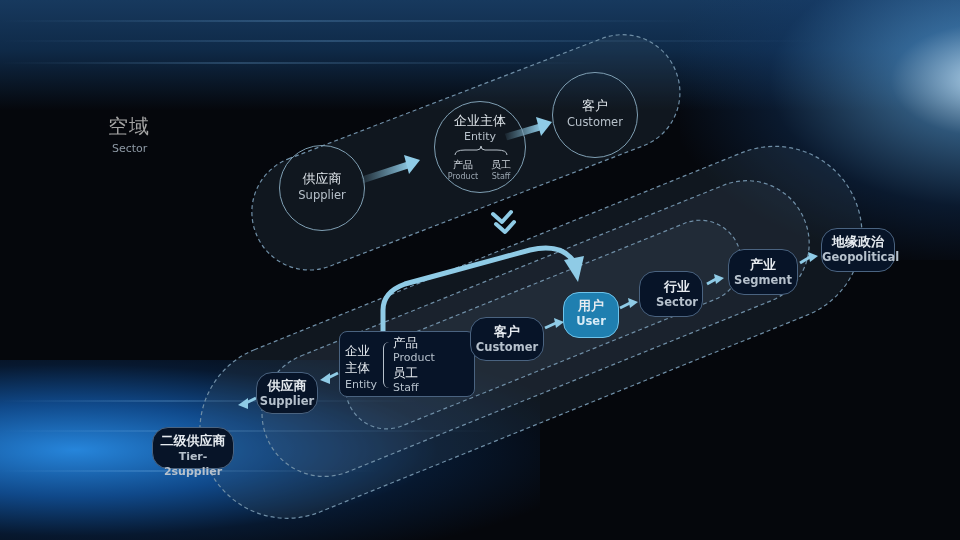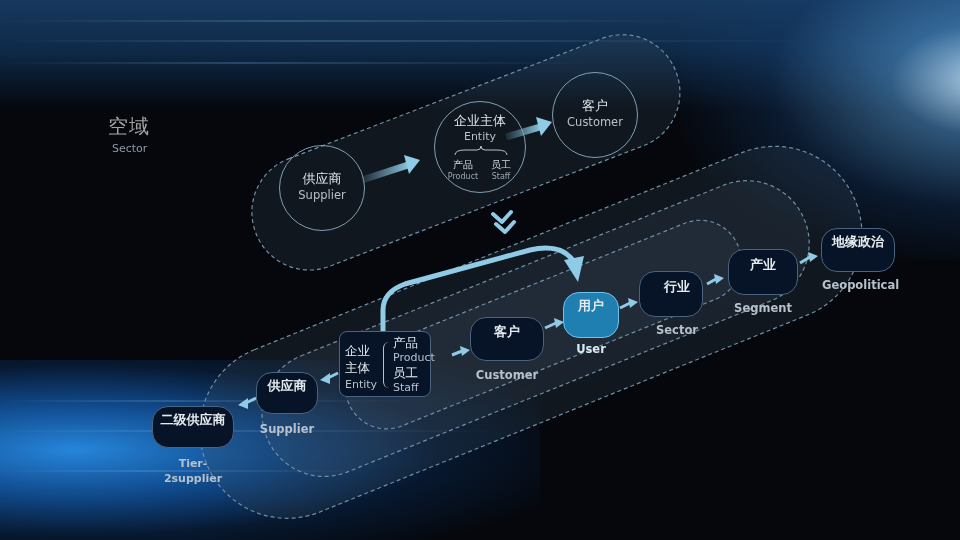--- a/index.html
+++ b/index.html
@@ -19,25 +19,25 @@
   svg.diagram{position:absolute;left:0;top:0;}
 
   .circ{position:absolute;border-radius:50%;border:1.5px solid #7f9fb3;text-align:center;box-sizing:border-box;}
   .circ .zh{font-size:13px;color:#dfe5ea;}
   .circ .en{font-size:11.5px;color:#b7c1ca;}
   .circ .sub{position:absolute;font-size:10px;color:#d2d9e0;text-align:center;}
   .circ .sub .en2{font-size:8px;color:#9aa6b1;}
 
   .box{position:absolute;background:#071428;border:1.5px solid #4a6380;border-radius:16px;text-align:center;box-sizing:border-box;padding-top:4px;font-weight:bold;}
   .box .zh{font-size:13px;color:#e6ebf0;line-height:17px;}
-  .box .en{font-size:11.5px;color:#b6c1cc;line-height:15px;margin-top:28px;}
+  .box .en{font-size:11.5px;color:#b6c1cc;line-height:15px;}
   .box.hl{background:#1f7fb0;border-color:#6ec3ea;}
   .box.hl .en{color:#d8ecf7;}
 
-  .ent{position:absolute;left:339px;top:331px;width:92px;height:66px;background:#071428;border:1.5px solid #4a6380;border-radius:8px;box-sizing:border-box;}
+  .ent{position:absolute;left:339px;top:331px;width:136px;height:66px;background:#071428;border:1.5px solid #4a6380;border-radius:8px;box-sizing:border-box;}
   .ent .l{position:absolute;left:5px;top:10px;font-size:12.5px;line-height:17px;color:#e6ebf0;}
   .ent .l .en{font-size:11px;color:#b6c1cc;}
   .ent .r{position:absolute;left:53px;top:3px;font-size:12.5px;line-height:15px;color:#e6ebf0;}
   .ent .r .en{font-size:11px;color:#b6c1cc;}
   .ent .brace{position:absolute;left:43px;top:10px;width:8px;height:46px;border-left:1.5px solid #b6c1cc;border-radius:6px 0 0 6px;}
 </style>
 </head>
 <body>
 
 <div class="bg">
@@ -150,21 +150,21 @@
     <div>员工</div>
     <div class="en2">Staff</div>
   </div>
 </div>
 
 <div class="circ" style="left:552px;top:72px;width:86px;height:86px;padding-top:24px;">
   <div class="zh">客户</div>
   <div class="en">Customer</div>
 </div>
 
-<div class="box" style="left:152px;top:406px;width:82px;height:42px;">
+<div class="box" style="left:152px;top:427px;width:82px;height:42px;">
   <div class="zh">二级供应商</div>
   <div class="en" style="font-size:11px;text-align:center;">Tier-2supplier</div>
 </div>
 
 <div class="box" style="left:256px;top:372px;width:62px;height:42px;">
   <div class="zh">供应商</div>
   <div class="en">Supplier</div>
 </div>
 
 <div class="ent">

